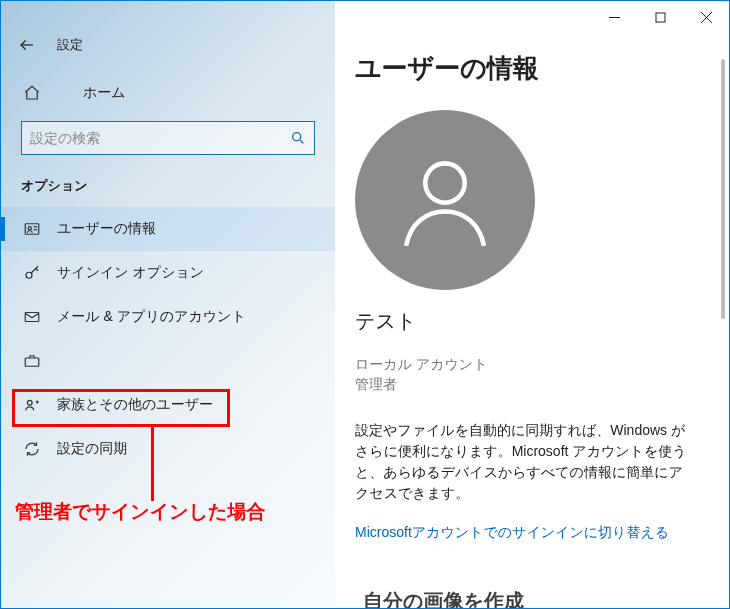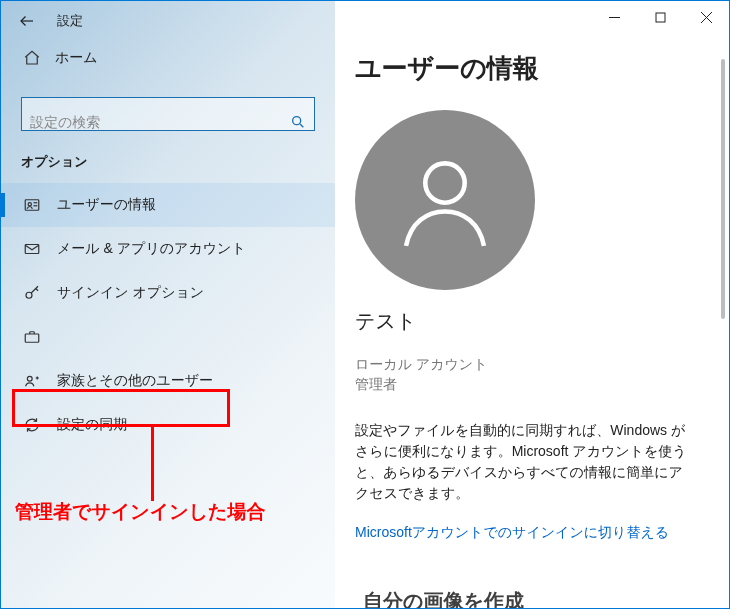--- a/index.html
+++ b/index.html
@@ -10,39 +10,40 @@
     background: #fff;
     position: relative;
     display: flex;
   }
   
   .sidebar {
     width: 334px;
     height: 100%;
     background: linear-gradient(135deg, #a8c8e0 0%, #d8e6f0 35%, #eef4f8 70%, #f8fbfd 100%);
     position: relative;
-    padding-top: 0;
+    padding-top: 24px;
   }
   .topbar {
     display: flex; align-items: center;
     height: 40px;
     padding-left: 16px;
   }
   .back-arrow { width: 20px; height: 20px; display: flex; align-items: center; justify-content: center; cursor: pointer; }
   .topbar-title { margin-left: 20px; font-size: 13px; color: #222; }
   .home-row {
-    display: flex; 
+    display: flex; align-items: center;
     height: 40px; padding-left: 22px; margin-top: 8px;
     cursor: pointer;
+    gap: 28px;
   }
   .home-row .icon { width: 18px; height: 18px; display: flex; align-items: center; justify-content: center; }
   .home-row .label { margin-left: 14px; font-size: 14px; color: #222; }
   .search-wrap { padding: 8px 20px 0 20px; }
   .search-box {
-    display: flex; align-items: flex-end;
+    display: flex; align-items: center;
     height: 34px;
     border: 1px solid #1a6fb0;
     background: rgba(255,255,255,0.5);
     padding: 0 8px;
   }
   .search-input {
     flex: 1; border: none; background: transparent; outline: none;
     font-size: 14px; color: #555;
   }
   .search-input::placeholder { color: #888; }
@@ -173,36 +174,36 @@
             <line x1="14" y1="9" x2="19" y2="9"></line>
               <line x1="14" y1="13" x2="19" y2="13"></line>
           </svg>
         </span>
         <span class="nav-label">ユーザーの情報</span>
       </div>
 
       <div class="nav-item">
         <span class="nav-icon">
           <svg width="18" height="18" viewBox="0 0 24 24" fill="none" stroke="#333" stroke-width="1.6">
-            <rect x="3" y="6" width="18" height="12" rx="1"></rect>
-            <polyline points="3,7 12,13 21,7"></polyline>
-          </svg>
-        </span>
-        <span class="nav-label">メール &amp; アプリのアカウント</span>
-      </div>
-
-      <div class="nav-item">
-        <span class="nav-icon">
-          <svg width="18" height="18" viewBox="0 0 24 24" fill="none" stroke="#333" stroke-width="1.6">
             <circle cx="8" cy="15" r="4"></circle>
             <line x1="11" y1="12" x2="20" y2="3"></line>
             <line x1="17" y1="6" x2="20" y2="9"></line>
           </svg>
         </span>
         <span class="nav-label">サインイン オプション</span>
+      </div>
+
+      <div class="nav-item">
+        <span class="nav-icon">
+          <svg width="18" height="18" viewBox="0 0 24 24" fill="none" stroke="#333" stroke-width="1.6">
+            <rect x="3" y="6" width="18" height="12" rx="1"></rect>
+            <polyline points="3,7 12,13 21,7"></polyline>
+          </svg>
+        </span>
+        <span class="nav-label">メール &amp; アプリのアカウント</span>
       </div>
 
       <div class="nav-item">
         <span class="nav-icon">
           <svg width="18" height="18" viewBox="0 0 24 24" fill="none" stroke="#333" stroke-width="1.6">
             <rect x="3" y="8" width="18" height="11" rx="1"></rect>
             <path d="M9 8 V6 a1 1 0 0 1 1-1 h4 a1 1 0 0 1 1 1 V8"></path>
           </svg>
         </span>
       </div>

